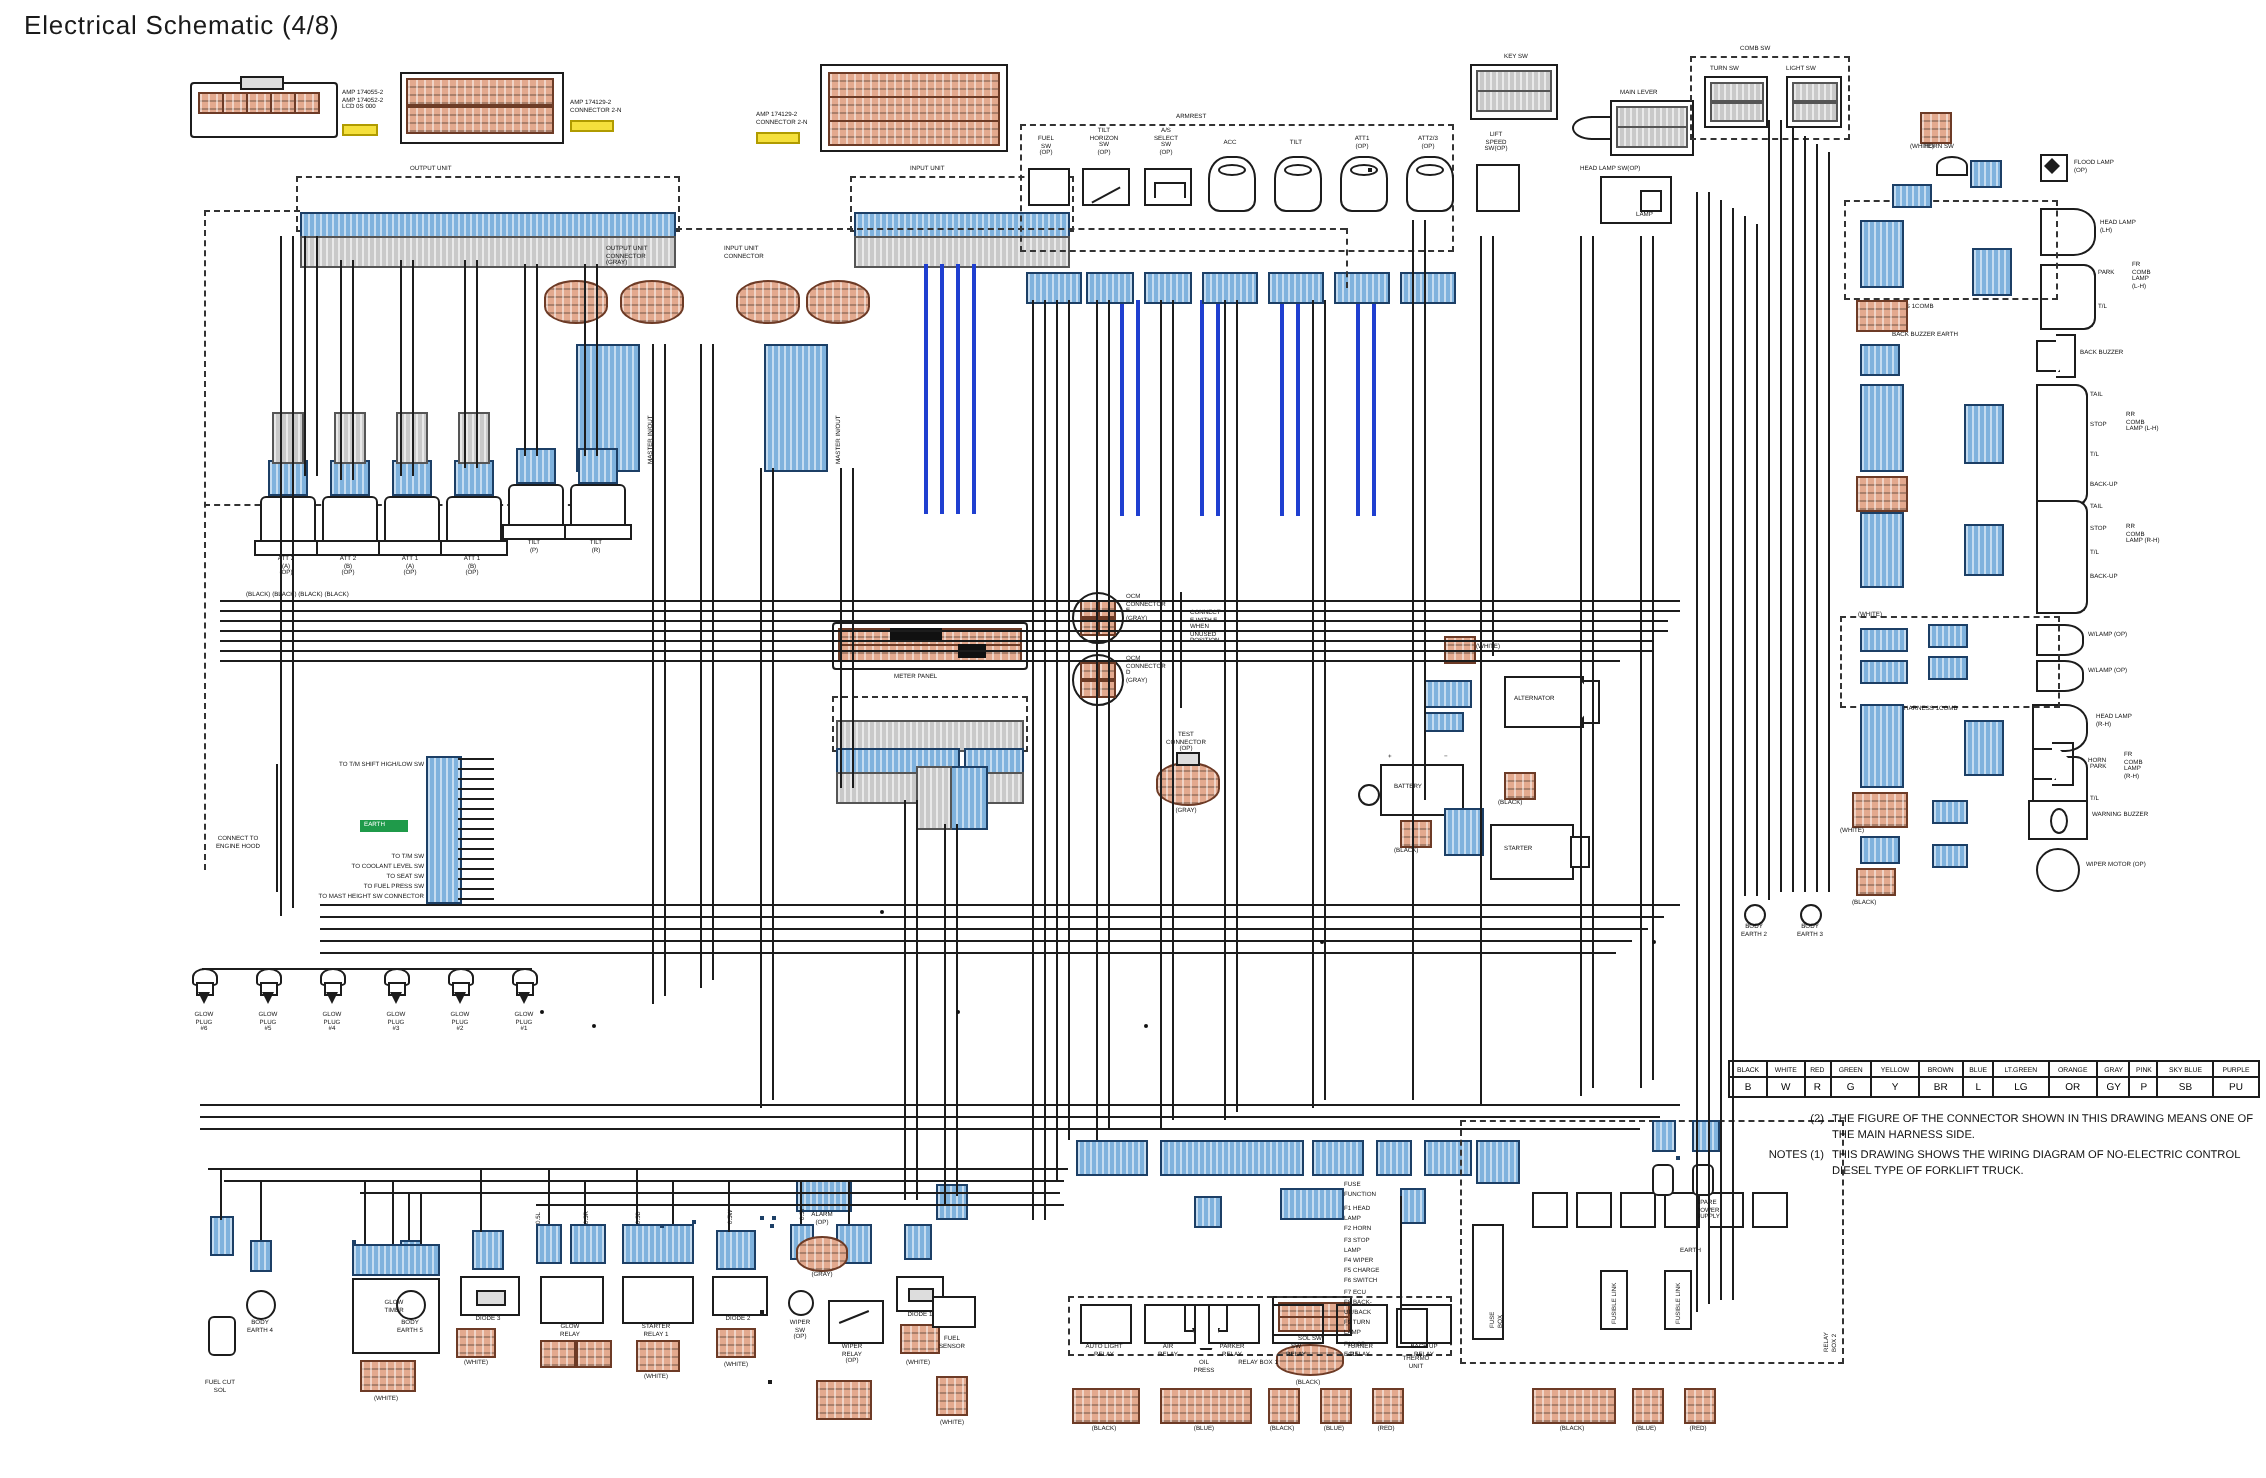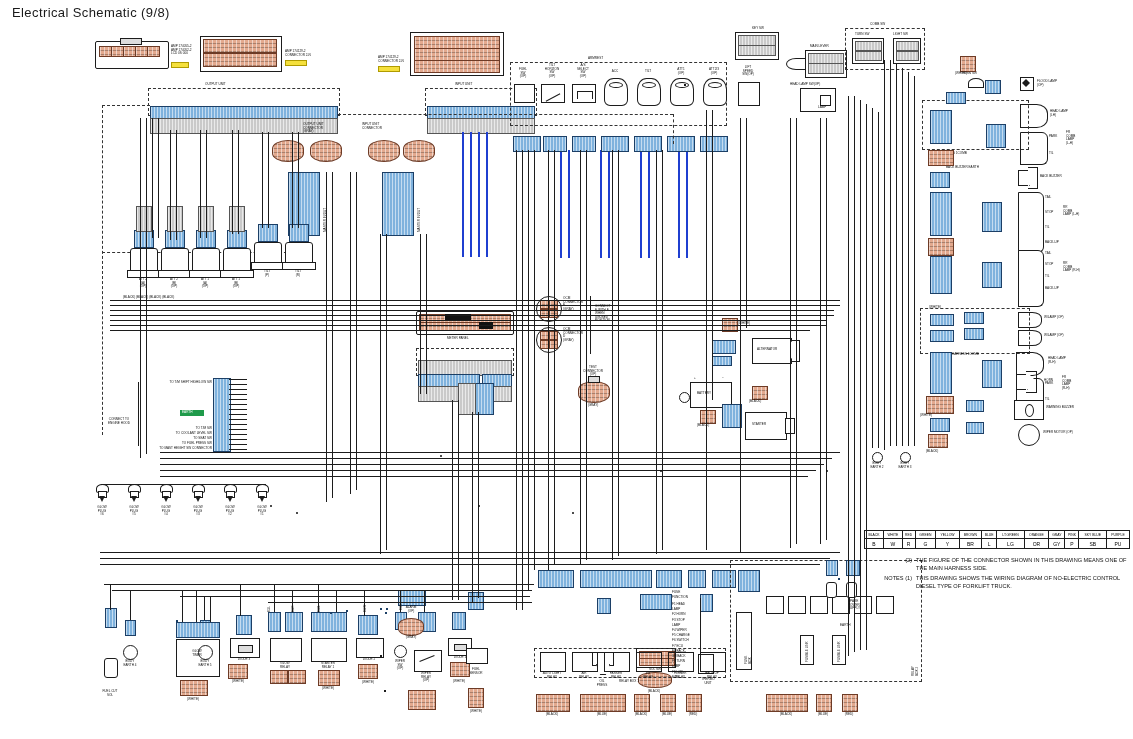--- a/index.html
+++ b/index.html
@@ -66,21 +66,21 @@
   .sw-box{position:absolute;border:1px solid #1c1c1c;background:#fff;}
   .lever{position:absolute;border:1px solid #1c1c1c;background:#fff;border-radius:40% 40% 6px 6px;}
   .hornsym{position:absolute;}
   .node{position:absolute;width:2.4px;height:2.4px;border-radius:50%;background:#111;}
 </style>
 </head>
 <body>
 
 <div id="root">
 
-  <div class="title">Electrical Schematic (9/8)</div>
+  <div class="title">Electrical Schematic (4/8)</div>
 
   <div class="conn-white ab" style="left:95px;top:41px;width:72px;height:26px;border-radius:2px;">
     <div class="ab" style="left:24px;top:-4px;width:20px;height:5px;border:1px solid #1c1c1c;background:#ddd;"></div>
   </div>
   <div class="ab" style="left:99px;top:46px;">
     <div class="conn-tan ab" style="left:0;top:0;width:11px;height:9px;"></div>
     <div class="conn-tan ab" style="left:12px;top:0;width:11px;height:9px;"></div>
     <div class="conn-tan ab" style="left:24px;top:0;width:11px;height:9px;"></div>
     <div class="conn-tan ab" style="left:36px;top:0;width:11px;height:9px;"></div>
     <div class="conn-tan ab" style="left:48px;top:0;width:11px;height:9px;"></div>

